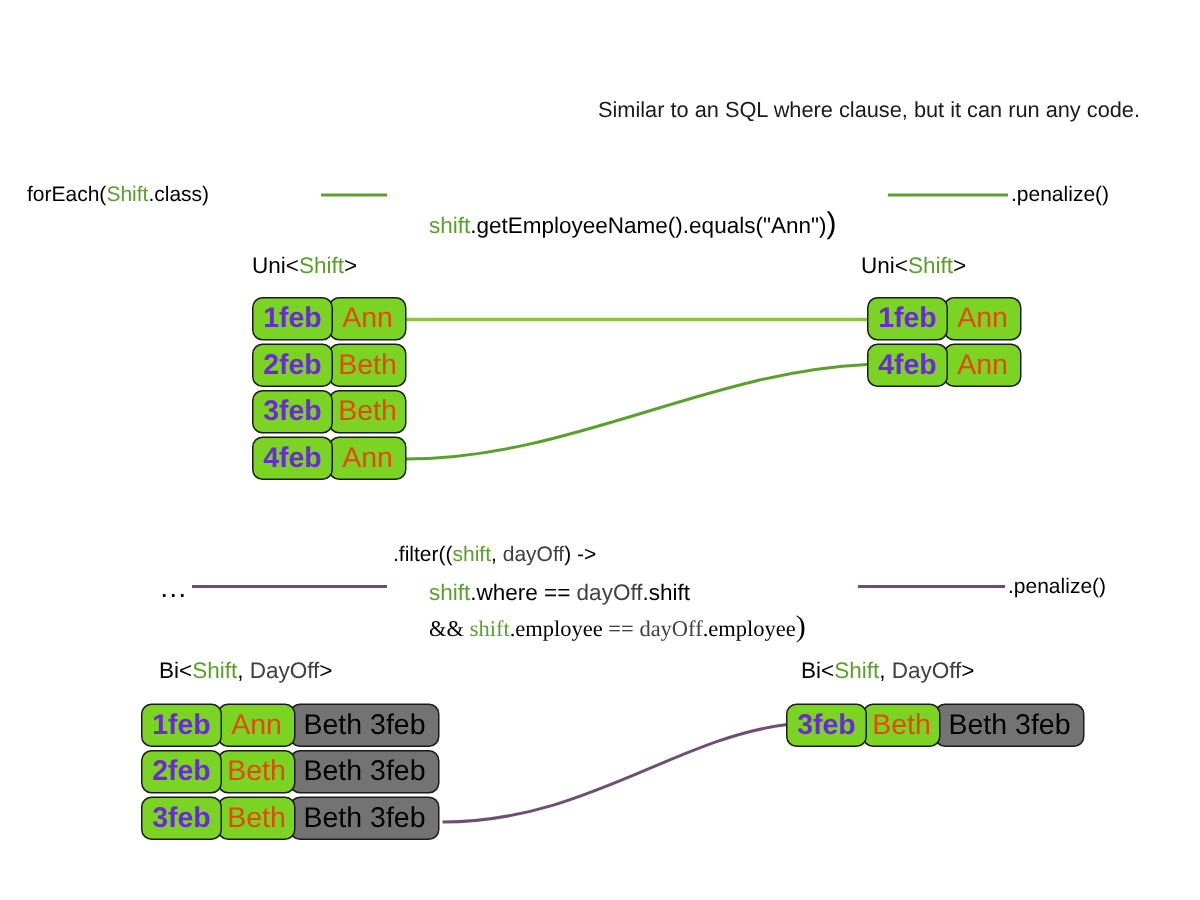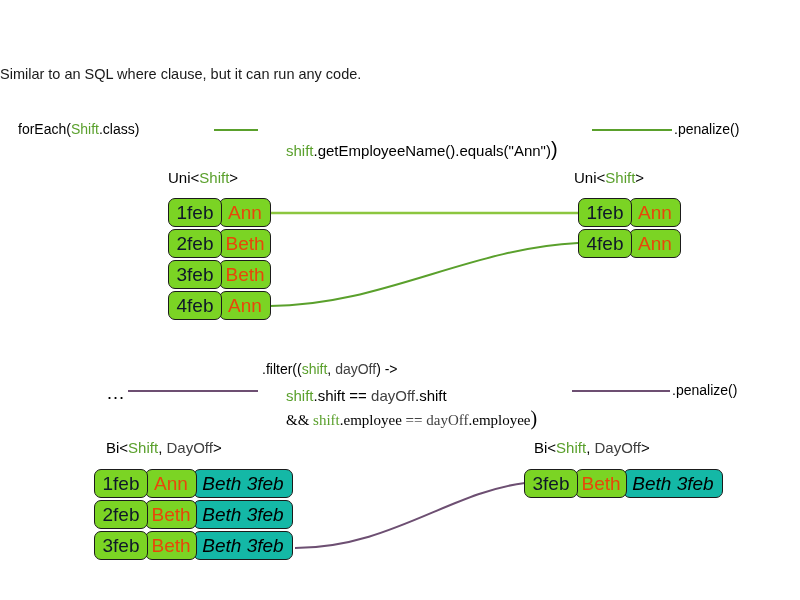--- a/index.html
+++ b/index.html
@@ -36,21 +36,21 @@
     font-size: 35px;
     line-height: 42px;
     color: #000000;
     white-space: nowrap;
   }
   .subtitle {
     position: absolute;
     left: 0;
     top: 64px;
     width: 760px;
-    text-align: left;
+    text-align: right;
     font-size: 14.5px;
     line-height: 20px;
     color: #1a1a1a;
   }
   .code {
     position: absolute;
     white-space: nowrap;
     font-size: 14px;
     line-height: 23px;
     color: #000000;
@@ -88,38 +88,38 @@
     font-size: 19px;
     line-height: 19px;
     padding: 0 5px;
   }
   .cell.shift {
     background: #7ed321;
     background: #7bd424;
     border-color: #1b1b1b;
   }
   .cell.date {
-    color: #0f172a;
+    color: #6d28d9;
     margin-right: -3px;
     position: relative;
     z-index: 2;
+    font-weight: bold;
   }
   .cell.name {
     color: #e8470a;
     position: relative;
     z-index: 1;
   }
   .cell.dayoff {
-    background: #14b8a6;
+    background: #737373;
     color: #000000;
     border-color: #1b1b1b;
     margin-left: -4px;
     position: relative;
     z-index: 0;
-    font-style: italic;
   }
   .dots {
     position: absolute;
     font-size: 19px;
     line-height: 19px;
     color: #000000;
   }
 </style>
 </head>
 <body>
@@ -183,21 +183,21 @@
       <div class="tuple">
         <div class="cell shift date" style="width: 54px;">4feb</div>
         <div class="cell shift name" style="width: 52px;">Ann</div>
       </div>
     </div>
 
   <div class="dots" style="left:106px; top:383px;">…</div>
 
   <div class="code" style="left:262px; top:358px;"><span>.filter((</span><span class="g small">shift</span><span class="small">, </span><span class="b small">dayOff</span><span class="small">) -&gt;</span></div>
 
-  <div class="code small" style="left:286px; top:385px;"><span class="g">shift</span><span>.shift == </span><span class="b">dayOff</span><span>.shift</span></div>
+  <div class="code small" style="left:286px; top:385px;"><span class="g">shift</span><span>.where == </span><span class="b">dayOff</span><span>.shift</span></div>
 
   <div class="code small" style="left:286px; top:408px;font-family:Liberation Serif, serif;"><span>&amp;&amp; </span><span class="g">shift</span><span>.employee == </span><span class="b">dayOff</span><span>.employee</span><span class="paren-big">)</span></div>
 
   <div class="code" style="left:672px; top:379px;">.penalize()</div>
 
   <div class="typelabel" style="left:106px; top:436px;"><span>Bi&lt;</span><span class="g">Shift</span><span>, </span><span class="b">DayOff</span><span>&gt;</span></div>
 
   <div class="typelabel" style="left:534px; top:436px;"><span>Bi&lt;</span><span class="g">Shift</span><span>, </span><span class="b">DayOff</span><span>&gt;</span></div>
 
   <div class="stack" id="bi-input-stack" style="left:94px; top:469px;">

